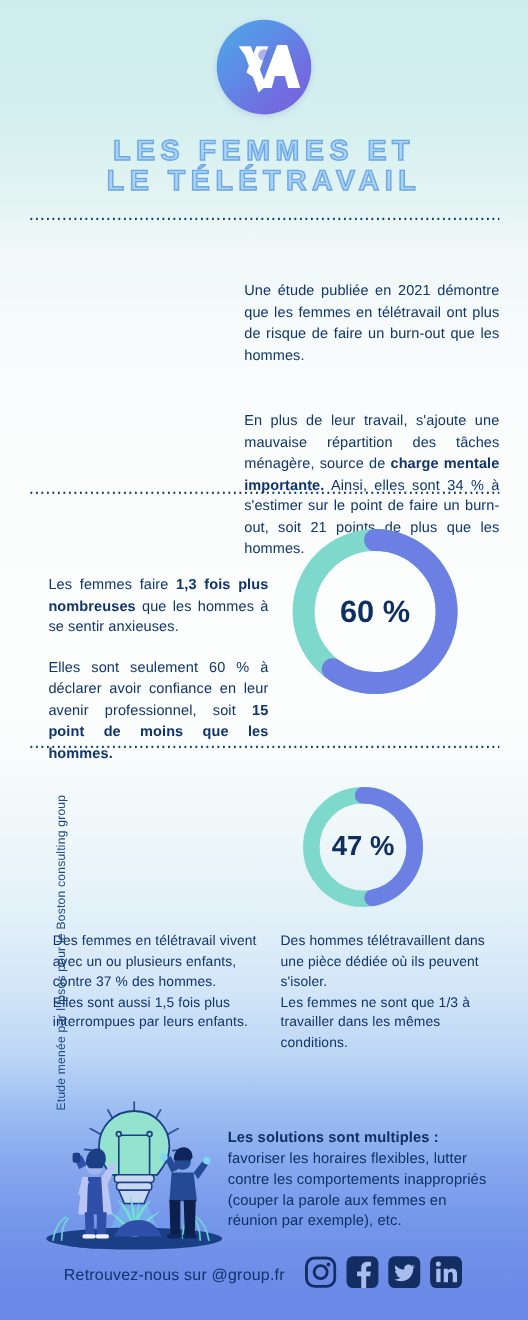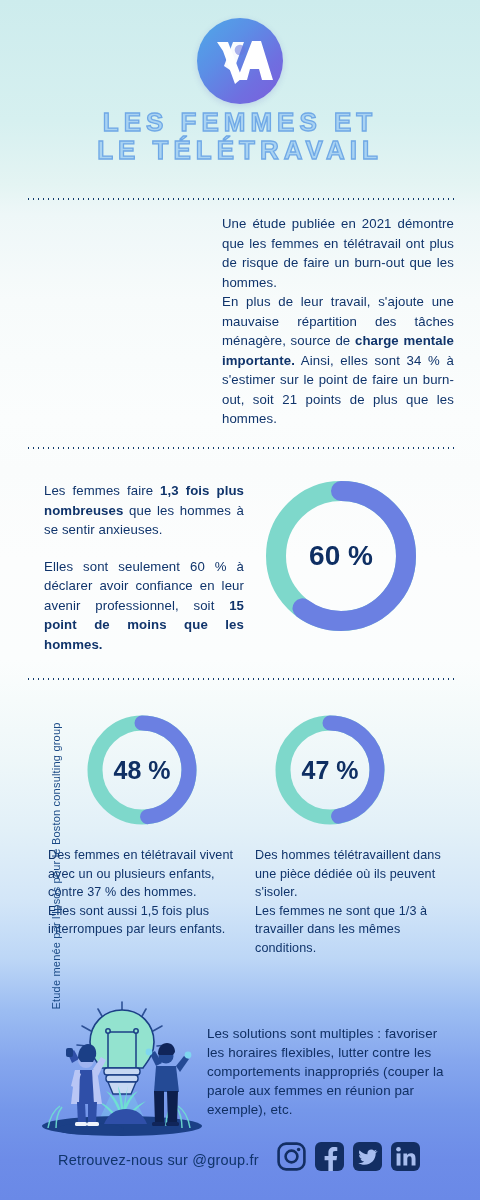--- a/index.html
+++ b/index.html
@@ -36,21 +36,21 @@
   .logo-wrap{position:absolute;left:0;right:0;top:18px;display:flex;justify-content:center;}
   .logo{
     width:86px;height:86px;border-radius:50%;
     background:linear-gradient(135deg,#4fa9e8 0%,#5b8fe6 35%,#6f6fe0 70%,#7b5fdc 100%);
     position:relative;overflow:hidden;
     box-shadow:0 2px 6px rgba(80,90,190,.18);
   }
   .logo svg{position:absolute;left:0;top:0;}
 
   .title{
-    position:absolute;left:0;right:0;top:108px;
+    position:absolute;left:0;right:0;top:122px;
     text-align:center;
     font-family:"Liberation Sans", sans-serif;
     font-size:26px;line-height:28px;
     font-weight:700;letter-spacing:5px;
     color:#a9d3f2;
     -webkit-text-stroke:1.3px #6fa8e6;
     text-transform:uppercase;
     white-space:pre-line;
   }
 
@@ -65,21 +65,21 @@
   .dots.d3{top:678px;}
 
   
   .para{
     color:#10346b;
     font-family:"Liberation Sans", sans-serif;
     font-size:13.2px;line-height:19.5px;
     letter-spacing:.1px;
   }
   .para b{font-weight:700;}
-  .just{text-align:justify;text-justify:inter-word;}
+  .just{text-align:justify;text-justify:inter-word;margin-top:40px;}
 
   
   .donut{position:relative;}
   .donut svg{display:block;}
   .donut .val{
     position:absolute;left:0;right:0;top:50%;transform:translateY(-50%);
     text-align:center;
     color:#0f2f63;font-weight:700;
     font-family:"Liberation Sans", sans-serif;
   }
@@ -108,21 +108,21 @@
     transform:rotate(-90deg);transform-origin:50% 50%;
     text-align:center;
     color:#1a4a86;font-size:11px;letter-spacing:.2px;
     font-family:"Liberation Sans", sans-serif;white-space:nowrap;
   }
 
   
   .illus{position:absolute;left:30px;top:1000px;width:185px;height:140px;}
   .sol-text{position:absolute;left:207px;top:1024px;width:246px;}
   .sol-text .para{font-size:13.4px;line-height:19px;color:#102f63;}
-  .sol-title{font-weight:400;}
+  .sol-title{font-weight:700;}
 
   .retrouvez{
     position:absolute;left:58px;top:1152px;
     color:#10346b;font-size:14.5px;letter-spacing:.2px;
     font-family:"Liberation Sans", sans-serif;
   }
   .socials{position:absolute;left:277px;top:1142px;display:flex;gap:9px;}
   .sicon{width:29px;height:29px;border-radius:6px;background:#132e63;display:block;}
   .sicon.insta{background:transparent;}
 </style>
@@ -164,27 +164,20 @@
   </div>
 
   <div class="donut sec2-donut">
     <svg width="158" height="158" viewBox="0 0 158 158">
       <circle cx="79" cy="79" r="65" fill="none" stroke="#7ed8cb" stroke-width="20"></circle>
       <circle id="arc60" cx="79" cy="79" r="65" fill="none" stroke="#6b80e2" stroke-width="20" stroke-linecap="round" transform="rotate(-90 79 79)" stroke-dasharray="245.04422698000383 408.4070449666731"></circle>
     </svg>
     <div class="val">60 %</div>
   </div>
 
-  <div class="donut sec3-donutA">
-    <svg width="116" height="116" viewBox="0 0 116 116">
-      <circle cx="58" cy="58" r="47" fill="none" stroke="#7ed8cb" stroke-width="15"></circle>
-      <circle id="arc48" cx="58" cy="58" r="47" fill="none" stroke="#6b80e2" stroke-width="15" stroke-linecap="round" transform="rotate(-90 58 58)" stroke-dasharray="141.7486605299715 295.3097094374406"></circle>
-    </svg>
-    <div class="val">48 %</div>
-  </div>
 
   <div class="donut sec3-donutB">
     <svg width="116" height="116" viewBox="0 0 116 116">
       <circle cx="58" cy="58" r="47" fill="none" stroke="#7ed8cb" stroke-width="15"></circle>
       <circle id="arc47" cx="58" cy="58" r="47" fill="none" stroke="#6b80e2" stroke-width="15" stroke-linecap="round" transform="rotate(-90 58 58)" stroke-dasharray="138.79556343559707 295.3097094374406"></circle>
     </svg>
     <div class="val">47 %</div>
   </div>
 
   <div class="sec3-textA">

